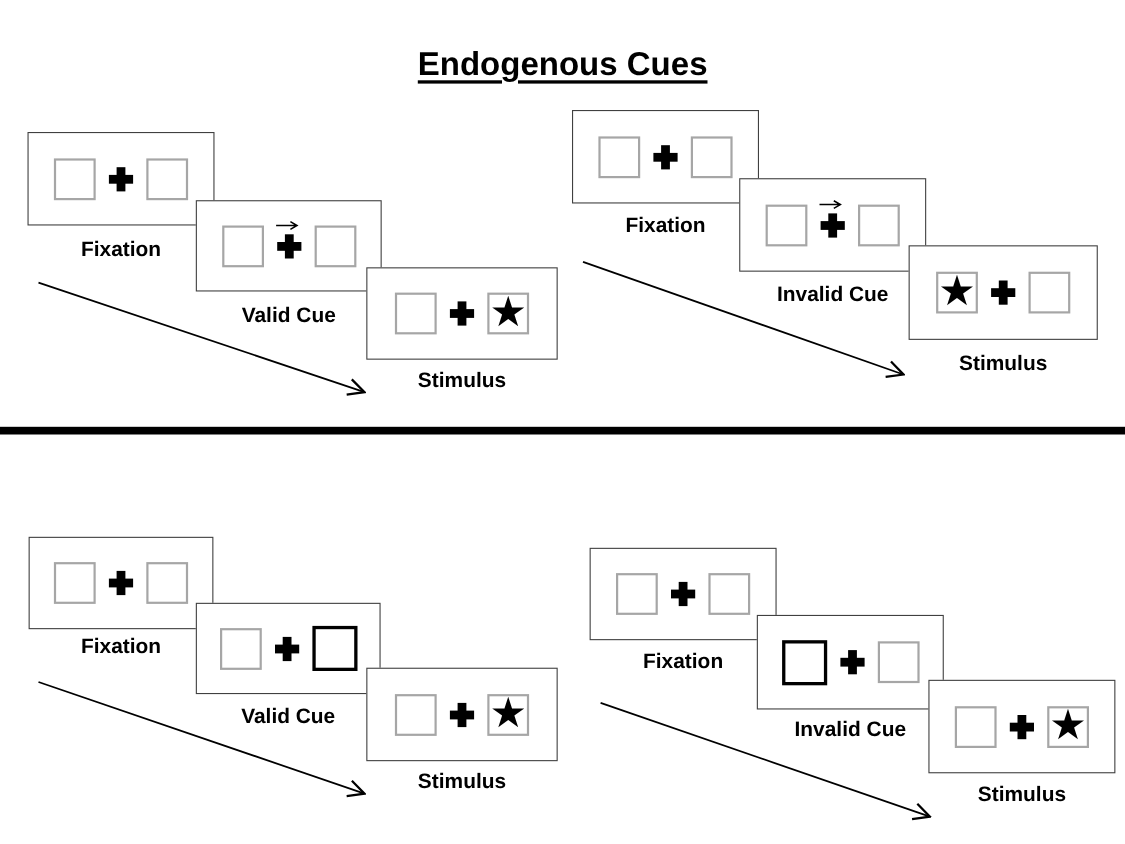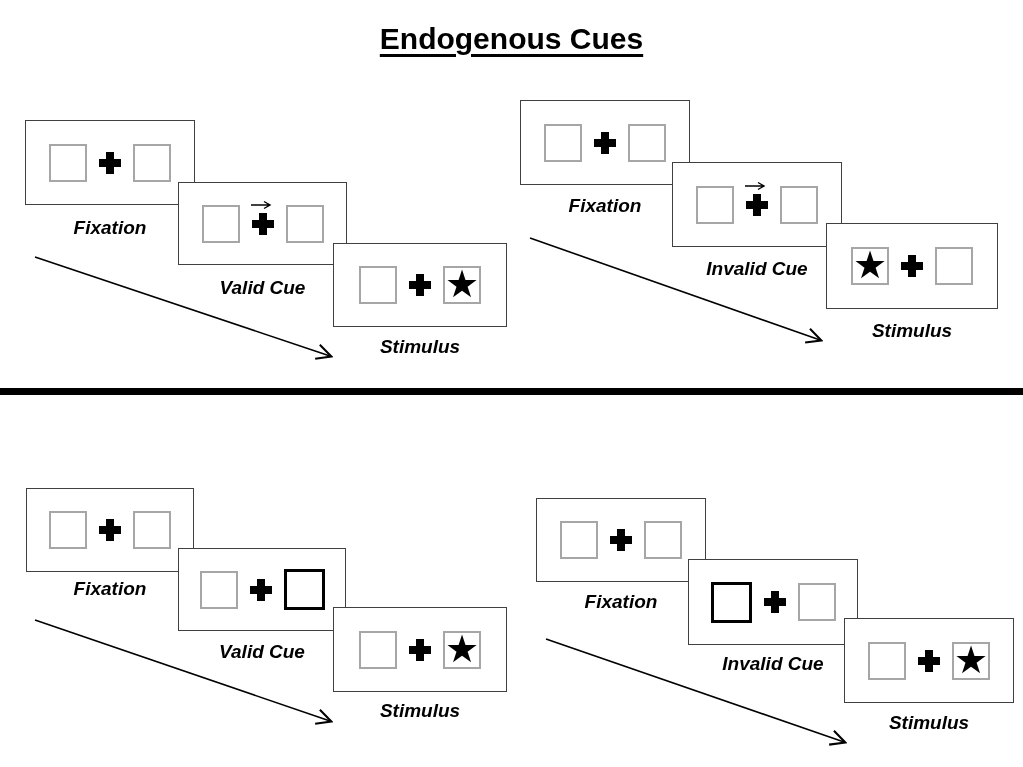--- a/index.html
+++ b/index.html
@@ -2,21 +2,21 @@
 <html><head>
 <meta charset="utf-8">
 <style>
   html,body{margin:0;padding:0;background:#fff;}
   #canvas{
     position:relative;width:1023px;height:767px;background:#fff;overflow:hidden;
     font-family:"Liberation Sans",sans-serif;color:#000;
   }
   .title{
     position:absolute;left:0;width:100%;text-align:center;
-    font-size:30px;font-weight:bold;
+    font-size:30px;font-weight:bold;margin-top:20px;
   }
   .title span{
     text-decoration:underline;text-decoration-thickness:3px;text-underline-offset:5px;
   }
   .divider{position:absolute;left:0;width:1023px;height:7px;background:#000;}
   .panel{
     position:absolute;background:#fff;border:1px solid #404040;box-sizing:border-box;
     display:flex;align-items:center;justify-content:center;gap:12px;
   }
   .sq{
@@ -24,21 +24,21 @@
     display:flex;align-items:center;justify-content:center;flex:0 0 auto;
   }
   .sq.thick{width:41px;height:41px;border:3px solid #000;}
   .plus{position:relative;width:22px;height:22px;flex:0 0 auto;}
   .plus::before{content:"";position:absolute;left:0;top:7px;width:22px;height:8px;background:#000;}
   .plus::after{content:"";position:absolute;left:7px;top:0;width:8px;height:22px;background:#000;}
   .plus-wrap{position:relative;width:22px;height:22px;flex:0 0 auto;}
   .cue-arrow{position:absolute;left:-2px;top:-13px;}
   .star{font-size:38px;line-height:1;color:#000;transform:translateY(-1px);}
   .plabel{
-    position:absolute;text-align:center;font-size:19px;font-weight:bold;z-index:1;font-style:italic;
+    position:absolute;text-align:center;font-size:19px;font-weight:bold;z-index:1;
   }
   .z2{z-index:2}.z3{z-index:3}.z4{z-index:4}
   #arrow-overlay{position:absolute;left:0;top:0;pointer-events:none;z-index:0;}
 </style>
 </head>
 <body>
 
 <div id="canvas">
 
   <svg id="arrow-overlay" width="1023" height="767">

